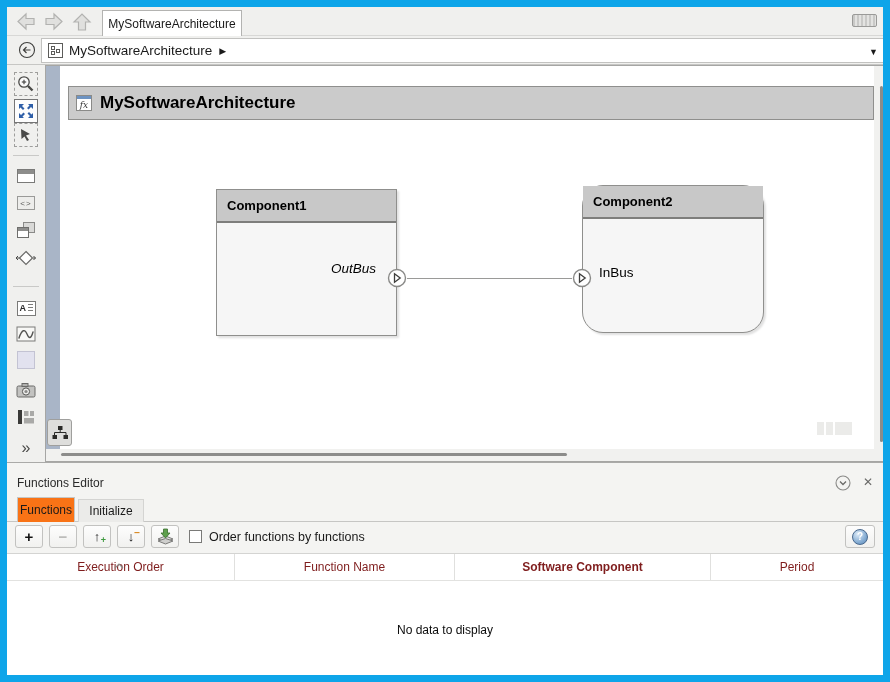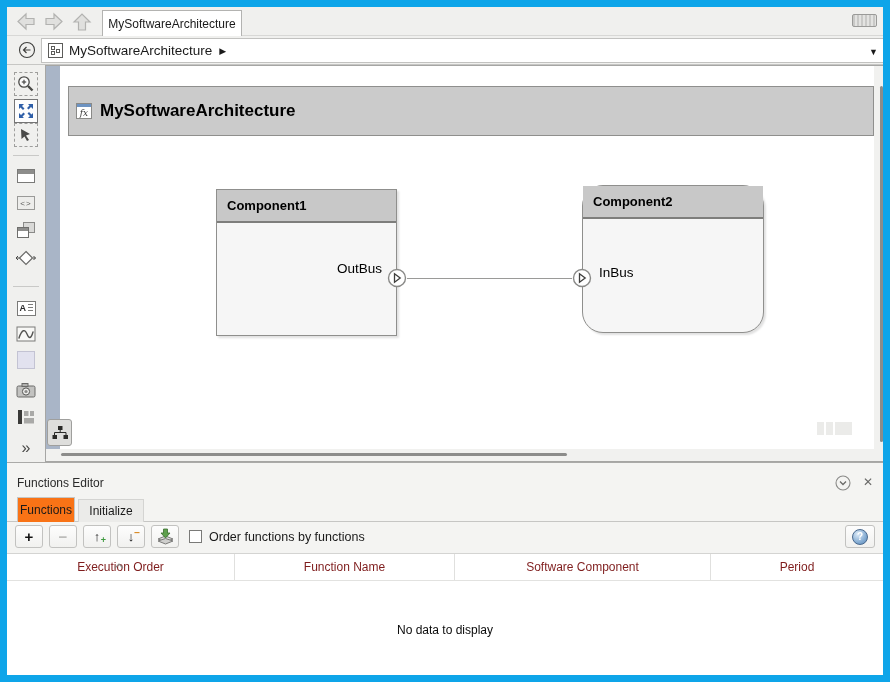--- a/index.html
+++ b/index.html
@@ -51,31 +51,31 @@
   
   .canvas-frame { position:absolute; left:38px; top:0; width:844px; height:397px; border:1px solid #a6a6a4; background:#f1f1ef; }
   .browser-strip { position:absolute; left:0; top:0; width:14px; height:383px; background:#a9b5c7; }
   .canvas-white { position:absolute; left:14px; top:0; width:814px; height:383px; background:#ffffff; overflow:hidden; }
   .vtrack { position:absolute; right:0; top:0; width:14px; height:383px; background:#f1f1ef; }
   .vthumb { position:absolute; right:5px; top:20px; width:3px; height:356px; background:#8c8c8a; border-radius:2px; }
   .htrack { position:absolute; left:0; bottom:0; width:828px; height:12px; background:#f1f1ef; }
   .hthumb { position:absolute; left:15px; top:4px; width:506px; height:3px; background:#8c8c8a; border-radius:2px; }
   .track-corner { position:absolute; right:0; bottom:0; width:14px; height:12px; background:#f1f1ef; }
 
-  .diagram-titlebar { position:absolute; left:8px; top:20px; width:806px; height:50px; background:#cbcbcb; border:1px solid #8f8f8d; display:flex; align-items:center; }
+  .diagram-titlebar { position:absolute; left:8px; top:20px; width:806px; height:34px; background:#cbcbcb; border:1px solid #8f8f8d; display:flex; align-items:center; }
   .fx-icon { width:16px; height:16px; border:1px solid #8a8a88; background:#fff; margin:0 8px 0 7px; position:relative; font-family:"DejaVu Serif", serif; font-style:italic; font-size:9px; color:#3a3a3a; display:flex; align-items:flex-end; justify-content:center; }
   .fx-icon::before { content:""; position:absolute; left:0; top:0; right:0; height:3px; background:#6d93c2; }
   .diagram-title { font-size:17px; font-weight:bold; color:#000; }
 
   .component { position:absolute; background:#f6f6f6; border:1px solid #8f8f8d; box-shadow:2px 2px 2px rgba(0,0,0,0.12); }
   .comp1 { left:156px; top:123px; width:181px; height:147px; }
   .comp2 { left:522px; top:119px; width:182px; height:148px;border-radius:21px; }
   .comp-header { height:33px; background:#c8c8c8; border-bottom:2px solid #7e7e7c; display:flex; align-items:center; padding-left:10px; font-size:13px; font-weight:bold; color:#000; }
   .port-label { position:absolute; font-size:13.5px; color:#000; }
-  .lbl-out { right:14px; top:71px; }
+  .lbl-out { right:20px; top:71px;font-style:italic; }
   .lbl-in  { left:16px; top:79px;text-align:center; }
   .wire { position:absolute; left:347px; top:212px; width:165px; height:1px; background:#9a9a98; }
   .port-circle { position:absolute; width:20px; height:20px; z-index:3; }
   .port-out-pos { left:327px; top:202px; }
   .port-in-pos  { left:512px; top:202px; }
 
   .hierarchy-btn { position:absolute; left:1px; top:353px; width:25px; height:27px; background:#dededc; border:1px solid #9f9f9d; border-radius:3px; display:flex; align-items:center; justify-content:center; z-index:4; }
   .corner-badge { position:absolute; right:22px; bottom:14px; display:flex; gap:2px; }
   .corner-badge i { display:block; background:#ebebe9; }
   .cb1 { width:7px; height:13px; } .cb2 { width:7px; height:13px; } .cb3 { width:17px; height:13px; }
@@ -101,21 +101,21 @@
   .mini-plus { position:absolute; right:4px; bottom:2px; font-size:9px; font-weight:bold; color:#3f9b3f; }
   .mini-minus { position:absolute; right:4px; top:1px; font-size:10px; font-weight:bold; color:#d8871f; }
   .tb-chk { position:absolute; left:182px; top:8px; width:13px; height:13px; background:#fff; border:1px solid #7a7a78; }
   .chk-label { position:absolute; left:202px; top:8px; font-size:12.5px; color:#1a1a1a; }
   .help-btn { position:absolute; right:8px; top:3px; width:30px; height:23px; border:1px solid #c2c2c0; border-radius:3px; background:linear-gradient(#fdfdfd,#f1f1ef); display:flex; align-items:center; justify-content:center; }
   .help-circle { width:16px; height:16px; border-radius:50%; background:radial-gradient(circle at 35% 30%, #ddebf8, #7fa8d0 65%, #5c86b4); border:1px solid #49698e; color:#fff; font-size:10px; font-weight:bold; display:flex; align-items:center; justify-content:center; }
 
   .tbl-head { position:absolute; left:0; top:90px; width:100%; height:28px; background:#fff; border-top:1px solid #d4d4d2; border-bottom:1px solid #e2e2e0; display:flex; }
   .col { display:flex; align-items:center; justify-content:center; font-size:12px; color:#7f1d1d; border-right:1px solid #e0e0de; height:100%; }
   .col:last-child { border-right:none; }
-  .c0 { width:228px; } .c1 { width:220px; } .c2 { width:256px; } .c3 { flex:1; }
+  .c0 { width:228px; } .c1 { width:220px; } .c2 { width:256px;font-weight:bold; } .c3 { flex:1; }
   .sort-caret { position:absolute; left:107px; top:1px; }
 
   .tbl-body { position:absolute; left:0; top:118px; width:100%; height:102px; background:#fff; }
   .empty-msg { margin-top:42px; text-align:center; font-size:12px; color:#0a0a0a; }
 
   .bottom-edge { position:absolute; left:0; top:675px; width:100%; height:7px; background:#d6d6d4; border-top:1px solid #c2c2c0; }
 </style>
 </head>
 <body>
 

